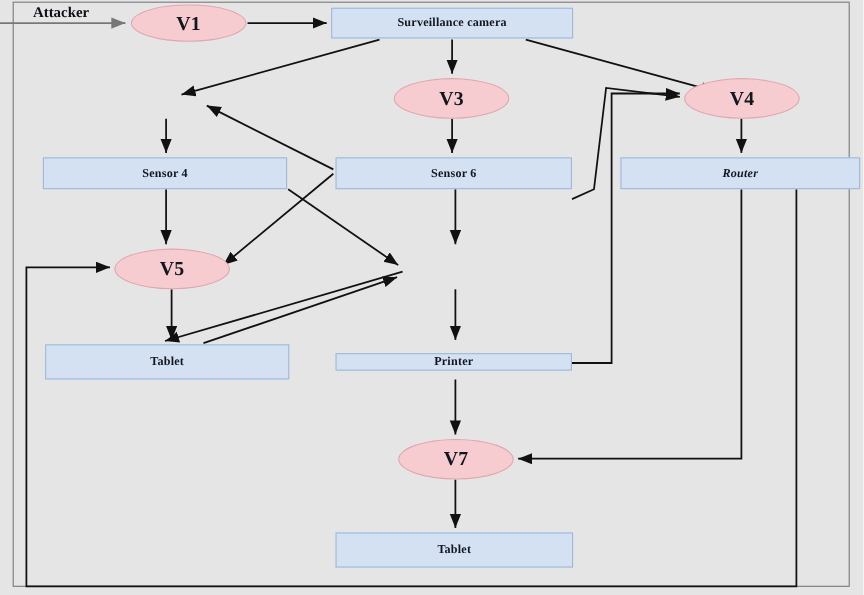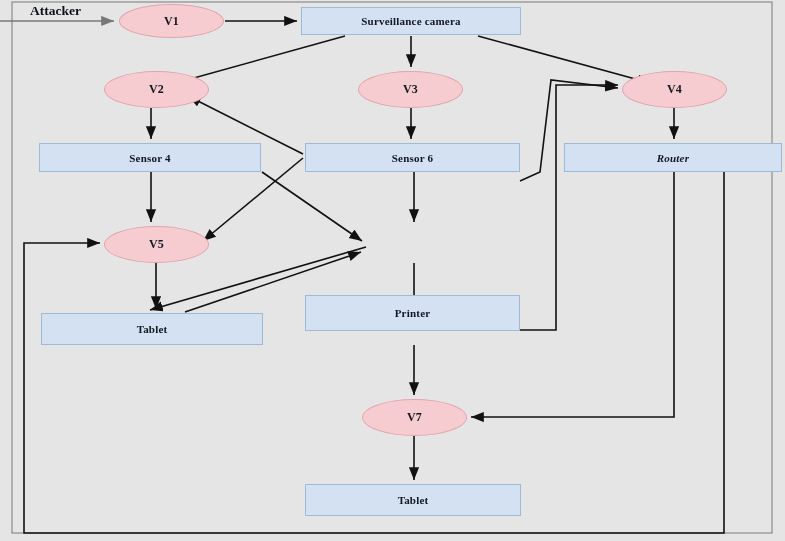--- a/index.html
+++ b/index.html
@@ -2,21 +2,21 @@
 <html><head>
 <meta charset="utf-8">
 <style>
   html,body{margin:0;padding:0;background:#ffffff;}
   body{font-family:"Liberation Serif",serif;}
   #stage{position:relative;width:785px;height:541px;background:#e5e5e5;overflow:hidden;}
   #wire{position:absolute;left:0;top:0;width:785px;height:541px;}
   .node{position:absolute;box-sizing:border-box;display:flex;align-items:center;justify-content:center;
         font-weight:bold;color:#11161f;text-align:center;letter-spacing:.2px;}
   .box{background:#d3e1f3;border:1px solid #9dbad8;font-size:11px;}
-  .ell{background:#f6ccd1;border:1px solid #e0a5ad;border-radius:50%;font-size:12px;}
+  .ell{background:#f6ccd1;border:1px solid #e0a5ad;border-radius:50%;font-size:18px;}
   .caption{position:absolute;font-weight:bold;font-size:13.5px;color:#0d1117;white-space:nowrap;}
 </style>
 </head>
 <body>
 
 <div id="stage">
 
   <svg id="wire" viewBox="0 0 785 541">
     <defs>
       <marker id="ah" markerWidth="9" markerHeight="9" refX="8" refY="3.2" orient="auto" markerUnits="strokeWidth">
@@ -76,25 +76,24 @@
       <path d="M414,436 L414,480"></path>
 
       <path d="M724,172 L724,533 L24,533 L24,243 L100,243"></path>
     </g>
   </svg>
 
   <div class="caption" style="left: 30px; top: 3px;">Attacker</div>
 
   <div class="node ell" style="left:119px;top:4px;width:105px;height:34px;">V1</div>
   <div class="node box" style="left:301px;top:7px;width:220px;height:28px;">Surveillance camera</div>
-  <div class="node ell" style="left:104px;top:71px;width:105px;height:37px;">V2</div>
   <div class="node ell" style="left:358px;top:71px;width:105px;height:37px;">V3</div>
   <div class="node ell" style="left:622px;top:71px;width:105px;height:37px;">V4</div>
   <div class="node box" style="left:39px;top:143px;width:222px;height:29px;">Sensor 4</div>
   <div class="node box" style="left:305px;top:143px;width:215px;height:29px;">Sensor 6</div>
   <div class="node box" style="left:564px;top:143px;width:218px;height:29px;font-style:italic;">Router</div>
   <div class="node ell" style="left:104px;top:226px;width:105px;height:37px;">V5</div>
   <div class="node box" style="left:41px;top:313px;width:222px;height:32px;">Tablet</div>
-  <div class="node box" style="left:305px;top:295px;width:215px;height:36px;text-align:center;">Printer</div>
+  <div class="node box" style="left:305px;top:321px;width:215px;height:16px;text-align:center;">Printer</div>
   <div class="node ell" style="left:362px;top:399px;width:105px;height:37px;">V7</div>
   <div class="node box" style="left:305px;top:484px;width:216px;height:32px;">Tablet</div>
 
 </div>
 
 </body></html>

